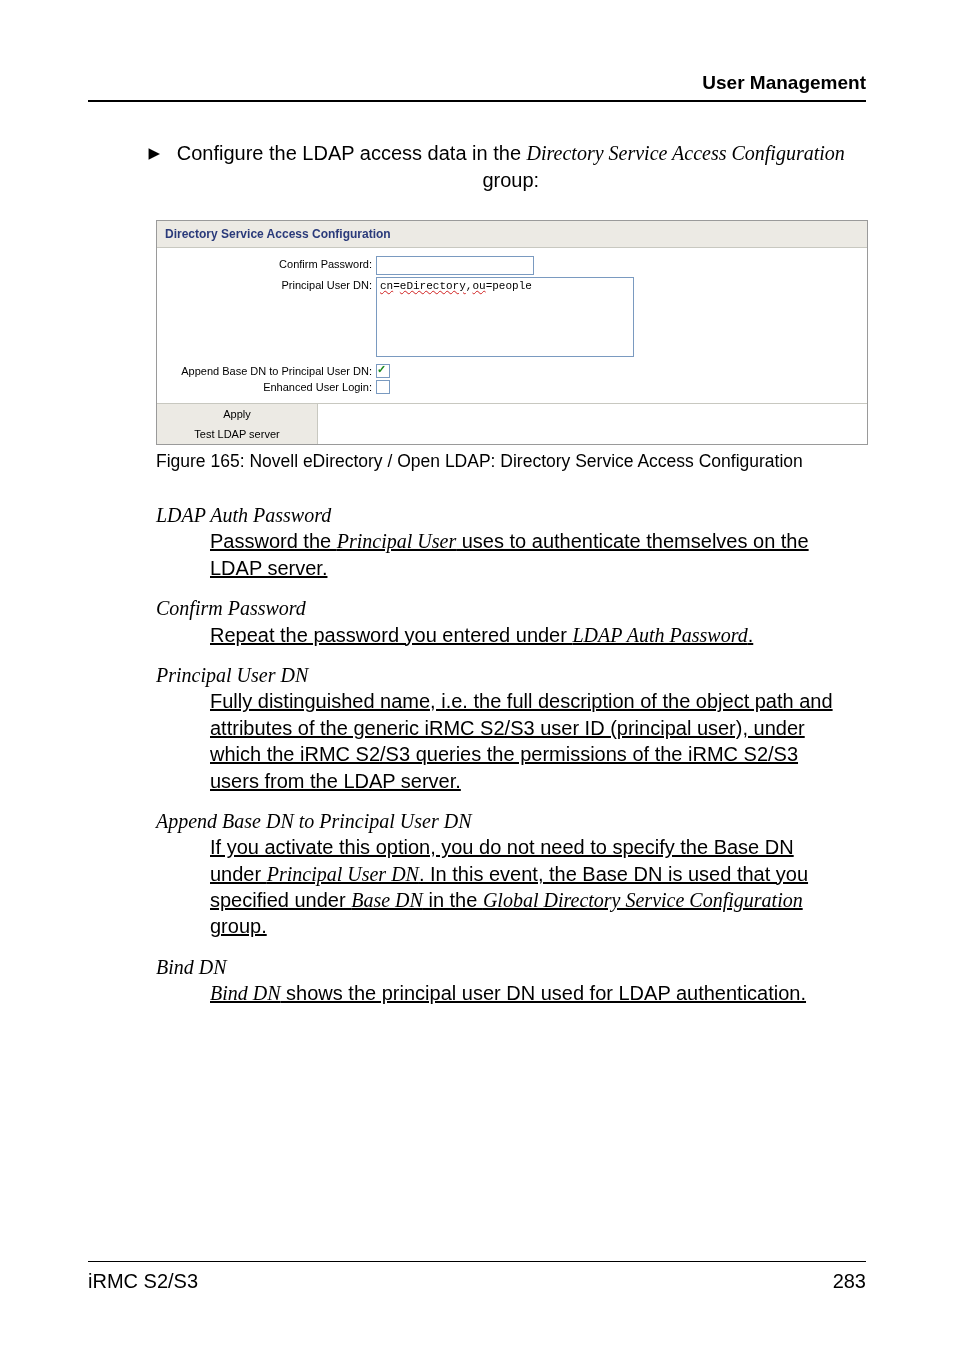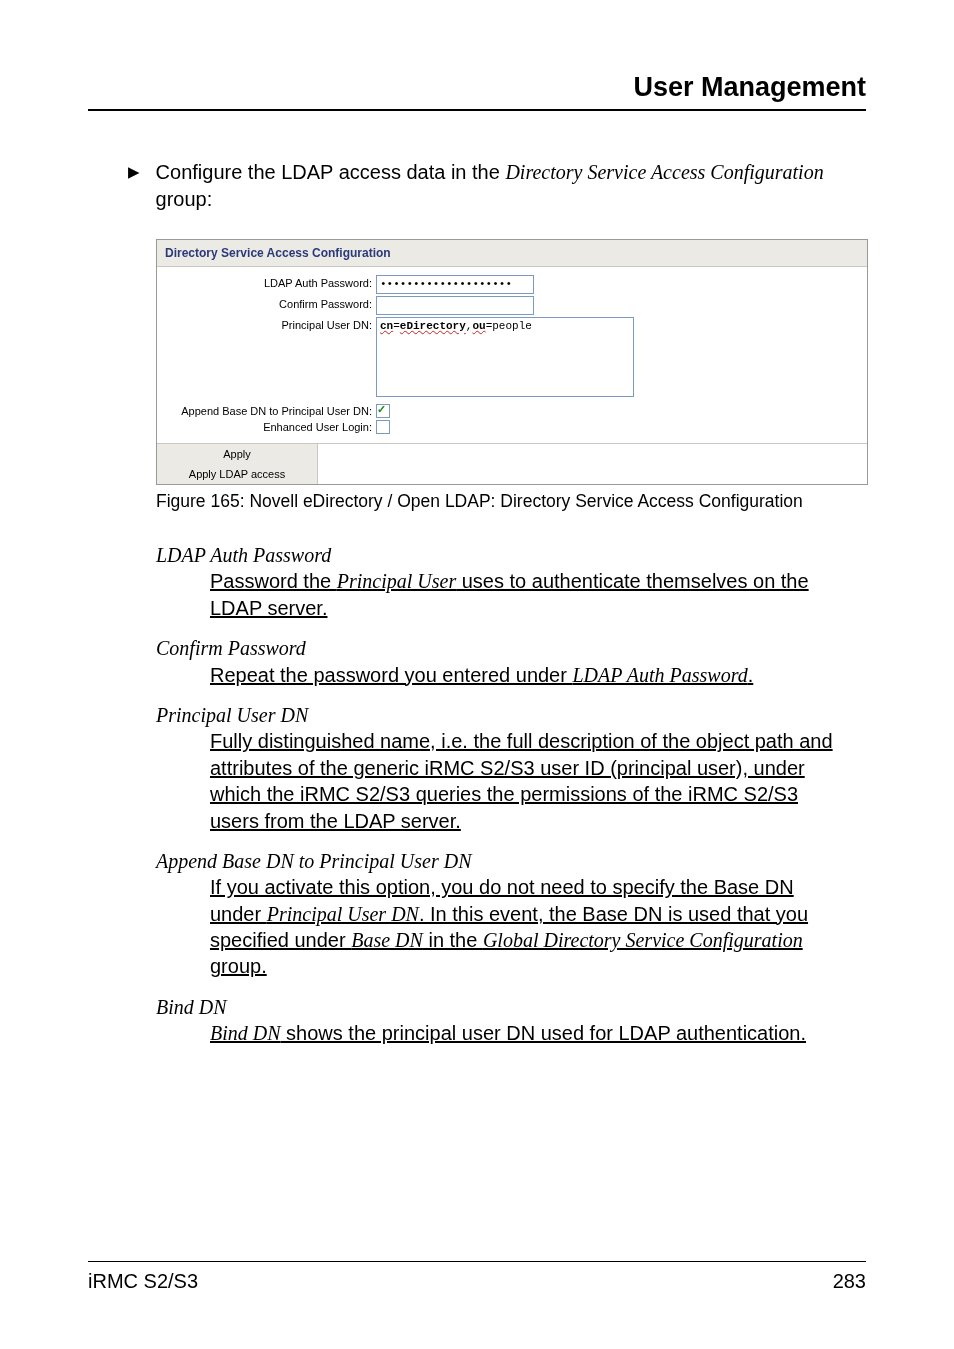--- a/index.html
+++ b/index.html
@@ -12,30 +12,31 @@
   .page {
     width: 954px;
     height: 1349px;
     position: relative;
     box-sizing: border-box;
     padding: 72px 88px 0 88px;
   }
   .header-title {
     text-align: right;
     font-weight: bold;
-    font-size: 27px;
+    font-size: 19px;
     padding-bottom: 6px;
     border-bottom: 2px solid #000;
-    margin-bottom: 48px;
+    margin-bottom: 38px;
   }
   .intro-block {
     margin-left: 40px;
     font-size: 20px;
     line-height: 1.35;
     margin-bottom: 26px;
+    text-align: center;
   }
   .bullet {
     display: inline-block;
     width: 22px;
     vertical-align: top;
     font-size: 15px;
     position: relative;
     top: 3px;
   }
   .intro-text {
@@ -99,21 +100,20 @@
     font-size: 11px;
     padding: 2px 3px;
     width: 250px;
     height: 74px;
     box-sizing: content-box;
     line-height: 13px;
   }
   .squiggly {
     text-decoration: underline wavy #d02020 1px;
     text-underline-offset: 1px;
-    font-weight: bold;
   }
   .checkbox {
     display: inline-block;
     width: 12px;
     height: 12px;
     border: 1px solid #7a9ac0;
     background: #fff;
     position: relative;
     top: 1px;
   }
@@ -185,43 +185,39 @@
     <span class="bullet">▶</span>
     <span class="intro-text">
       <span>Configure the LDAP access data in the </span><span class="italic">Directory Service Access Configuration</span><span> group:</span>
     </span>
   </div>
 
   <div class="shot">
     <div class="shot-header">Directory Service Access Configuration</div>
     <div class="shot-body">
       <div class="field-row">
-        <div class="field-label">LDAP Auth Password:</div>
-        <div class="field-input pw">••••••••••••••••••••</div>
-      </div>
-      <div class="field-row">
         <div class="field-label">Confirm Password:</div>
         <div class="field-input empty"></div>
       </div>
       <div class="field-row">
         <div class="field-label">Principal User DN:</div>
         <div class="field-textarea"><span class="squiggly">cn</span><span>=</span><span class="squiggly">eDirectory</span><span>,</span><span class="squiggly">ou</span><span>=people</span></div>
       </div>
       <div class="field-row" style="margin-top:6px;align-items:center;">
         <div class="field-label" style="width:205px;">Append Base DN to Principal User DN:</div>
         <span class="checkbox checked"></span>
       </div>
       <div class="field-row">
         <div class="field-label">Enhanced User Login:</div>
         <span class="checkbox"></span>
       </div>
     </div>
     <div class="shot-buttons">
       <div class="shot-btn">Apply</div>
-      <div class="shot-btn">Apply LDAP access</div>
+      <div class="shot-btn">Test LDAP server</div>
     </div>
   </div>
 
   <div class="caption">Figure 165: Novell eDirectory / Open LDAP: Directory Service Access Configuration</div>
 
   <div class="defs">
     <div class="def-term">LDAP Auth Password</div>
     <div class="def-body">
       <span>Password the </span><span class="italic">Principal User</span><span> uses to authenticate themselves on the LDAP server.</span>
     </div>

